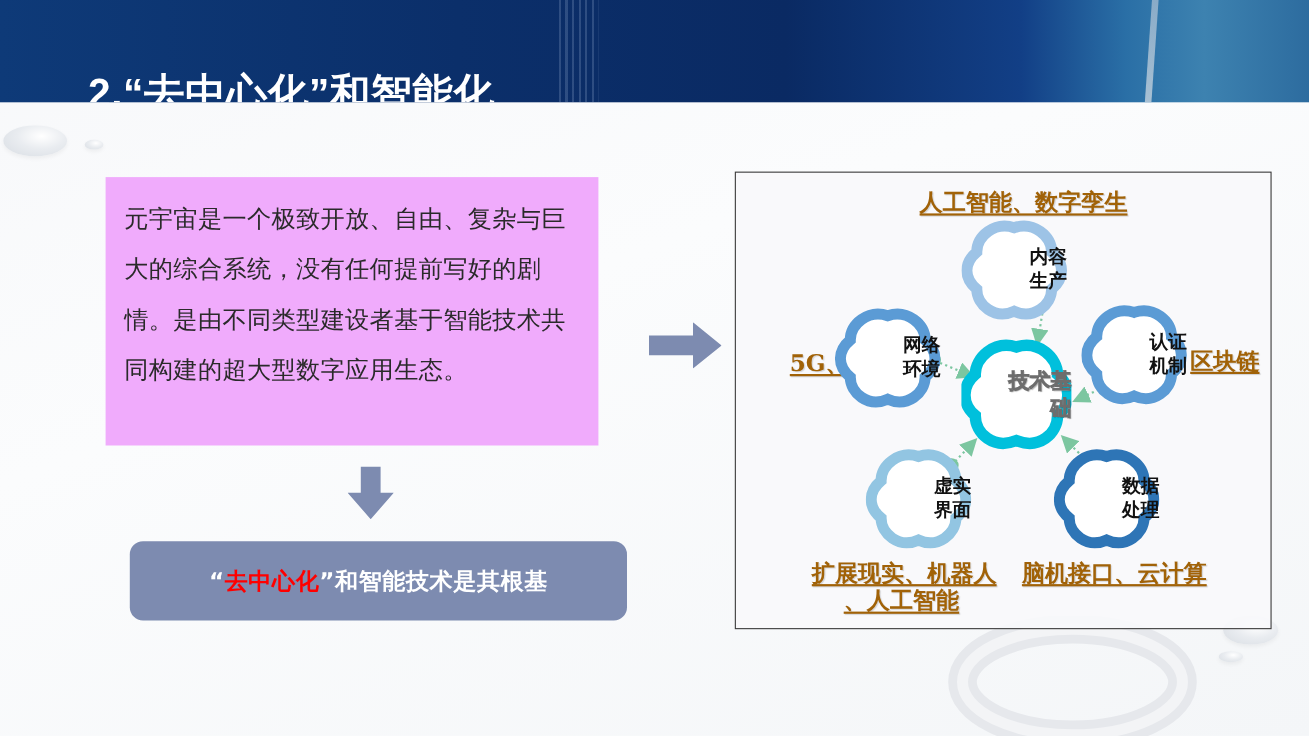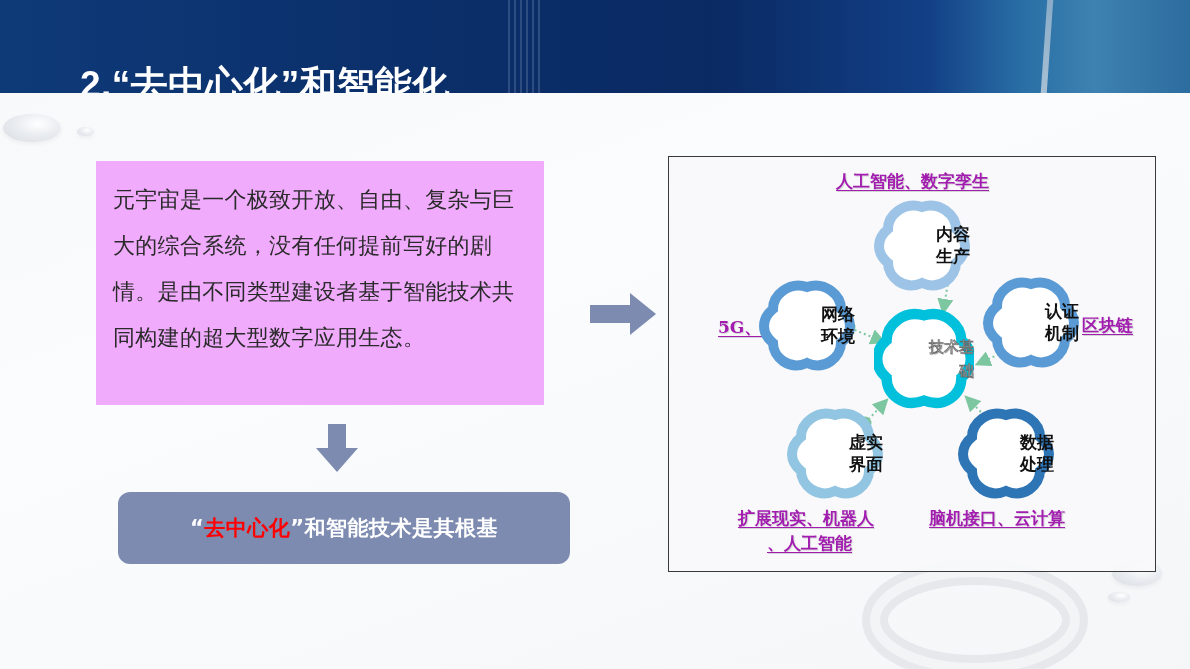--- a/index.html
+++ b/index.html
@@ -61,36 +61,36 @@
   .conclusion .quote { color: #ffffff; }
   .conclusion .red { color: #ff0000; }
   .diagram {
     position: absolute; left: 668px; top: 156px; width: 488px; height: 416px;
     background: rgba(248,249,251,0.92);
     border: 1.5px solid #3a3a3a;
   }
   .label {
     position: absolute;
     font-family: "DejaVu Sans", sans-serif; font-weight: bold;
-    font-size: 17px; color: #a21caf;
+    font-size: 21px; color: #a16207;
     text-decoration: underline; text-underline-offset: 3px;
     white-space: nowrap;
     text-shadow: 1px 1px 1px rgba(0,0,0,0.15);
     text-align: right;
   }
   .label.serif { font-family: "DejaVu Serif", serif; }
   .node { position: absolute; }
   .node-text {
     position: absolute; left: 0; top: 0; width: 100%; height: 100%;
     display: flex; flex-direction: column; align-items: flex-end; justify-content: center;
     font-family: "DejaVu Sans", sans-serif; font-weight: bold;
     font-size: 17px; line-height: 22px; color: #111111;
   }
   .center-text {
-    font-weight: normal; color: #ffffff; font-size: 15px; line-height: 24px;
+    font-weight: bold; color: #ffffff; font-size: 19px; line-height: 24px;
     -webkit-text-stroke: 0.8px #6d6d6d;
     text-shadow: 1px 1px 1px rgba(0,0,0,0.3);
   }
   svg.connectors { position: absolute; left: 0; top: 0; width: 488px; height: 416px; pointer-events: none; }
 </style>
 </head>
 <body>
 
 <div class="header">
   <div class="bars"></div>

